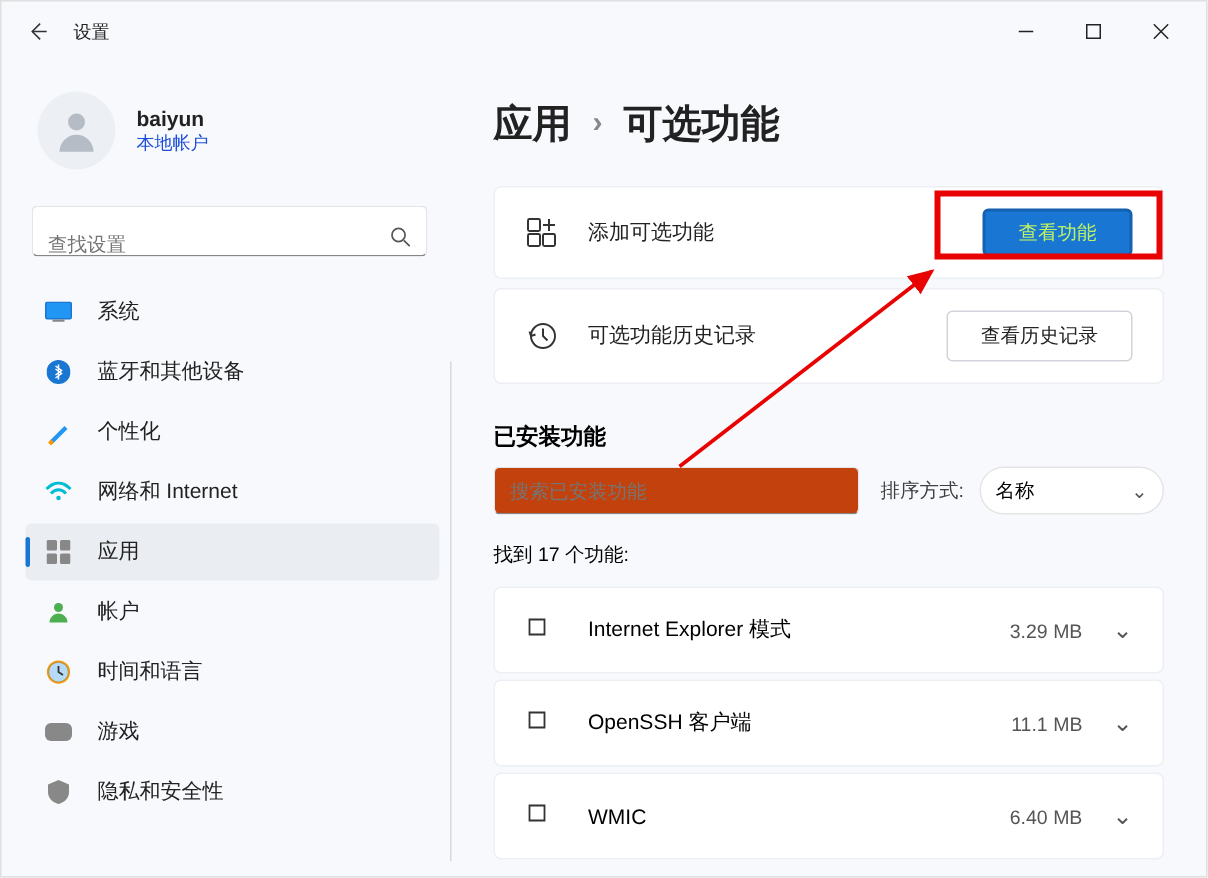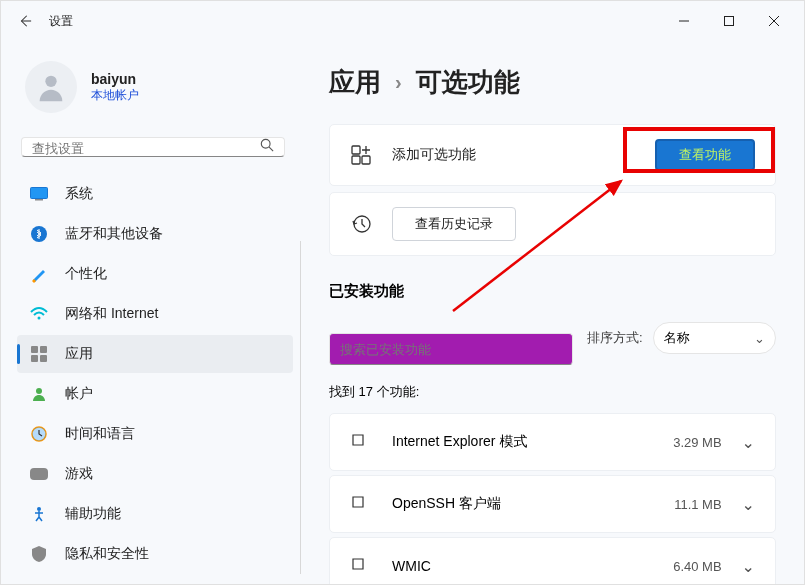--- a/index.html
+++ b/index.html
@@ -39,21 +39,21 @@
 .card { background: #fff; border: 1px solid #eceff3; border-radius: 5px; padding: 14px 20px; display: flex; align-items: center; margin-bottom: 6px; }
 .card-icon { width: 22px; height: 22px; margin-right: 20px; color: #333; display: flex; align-items: center; justify-content: center; }
 .card-label { font-size: 14px; color: #222; flex: 1; }
 .btn-primary { background: #1976d2; color: #bef264; border: 2px solid #1560b0; border-radius: 4px; padding: 5px 22px; font-size: 13px; cursor: pointer; }
 .btn-secondary { background: #fff; color: #222; border: 1px solid #d0d4da; border-radius: 4px; padding: 7px 22px; font-size: 13px; cursor: pointer; }
 
 .highlight-box { position: absolute; border: 4px solid #e80202; pointer-events: none; }
 
 .section-title { font-size: 15px; font-weight: 600; margin: 26px 0 10px 0; }
 .filter-row { display: flex; align-items: center; gap: 10px; }
-.filter-input { flex: 0 0 244px; background: #a21caf; border: 1px solid #e5e5e5; border-bottom: 1px solid #868686; border-radius: 4px; height: 32px; padding: 0 10px; font-size: 13px; outline: none; margin-top: 22px; }
+.filter-input { flex: 0 0 244px; background: #c2410c; border: 1px solid #e5e5e5; border-bottom: 1px solid #868686; border-radius: 4px; height: 32px; padding: 0 10px; font-size: 13px; outline: none; }
 .sort-label { font-size: 13px; color: #404040; margin-left: 4px; }
 .sort-select { flex: 1; background: #fff; border: 1px solid #e5e5e5; border-radius: 16px; height: 32px; padding: 0 10px; font-size: 13px; display: flex; align-items: center; justify-content: space-between; cursor: pointer; }
 .found-text { font-size: 13px; margin: 18px 0 12px 0; }
 
 .feature-list { display: flex; flex-direction: column; gap: 4px; }
 .feature-item { background: #fff; border: 1px solid #eceff3; border-radius: 5px; padding: 18px 20px; display: flex; align-items: center; cursor: pointer; }
 .feature-icon { width: 20px; height: 20px; margin-right: 22px; }
 .feature-name { flex: 1; font-size: 14px; }
 .feature-size { font-size: 13px; color: #555; margin-right: 20px; }
 .chev { color: #555; }
@@ -182,29 +182,20 @@
           </span>
         <span>时间和语言</span>
       </div>
       <div class="nav-item">
         <span class="nav-icon">
             <svg width="18" height="12" viewBox="0 0 18 12">
               <path d="M4 0 h10 a4 4 0 0 1 4 4 v4 a4 4 0 0 1-4 4 h-10 a4 4 0 0 1-4-4 v-4 a4 4 0 0 1 4-4 z" fill="#888"></path>
             </svg>
           </span>
         <span>游戏</span>
-      </div>
-      <div class="nav-item">
-        <span class="nav-icon">
-            <svg width="16" height="16">
-              <circle cx="8" cy="3" r="2" fill="#1976d2"></circle>
-              <path d="M8 5 V11 M4 7 H12 M8 11 L5 15 M8 11 L11 15" stroke="#1976d2" stroke-width="1.5" fill="none"></path>
-            </svg>
-          </span>
-        <span>辅助功能</span>
       </div>
       <div class="nav-item">
         <span class="nav-icon">
             <svg width="14" height="16" viewBox="0 0 14 16">
               <path d="M7 0 L14 3 V8 C14 12 11 15 7 16 C3 15 0 12 0 8 V3 Z" fill="#888"></path>
             </svg>
           </span>
         <span>隐私和安全性</span>
       </div>
     </div>
@@ -232,20 +223,21 @@
     </div>
 
     <div class="card">
       <span class="card-icon">
           <svg width="20" height="20" viewBox="0 0 20 20">
             <circle cx="11" cy="10" r="8" stroke="#333" fill="none" stroke-width="1.3"></circle>
             <path d="M11 5 V10 L14 13" stroke="#333" fill="none" stroke-width="1.3"></path>
             <path d="M2 7 L3 10 L6 9" stroke="#333" fill="none" stroke-width="1.3"></path>
           </svg>
         </span>
+      <span class="card-label">可选功能历史记录</span>
       <button class="btn-secondary">查看历史记录</button>
     </div>
 
     <div class="section-title">已安装功能</div>
     <div class="filter-row">
       <input class="filter-input" placeholder="搜索已安装功能" style="">
       <span class="sort-label">排序方式:</span>
       <div class="sort-select">
         <span>名称</span>
         <span class="chev">⌄</span>

